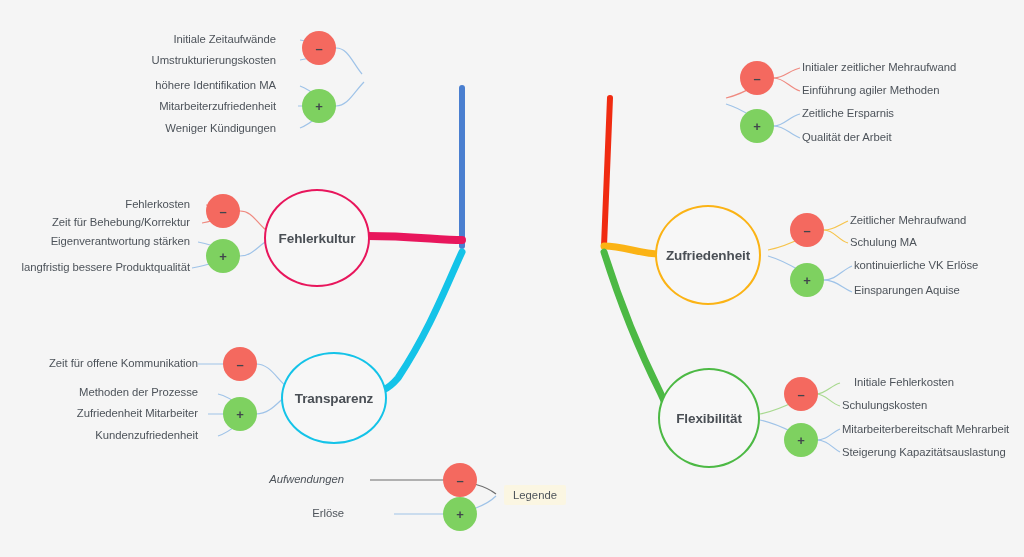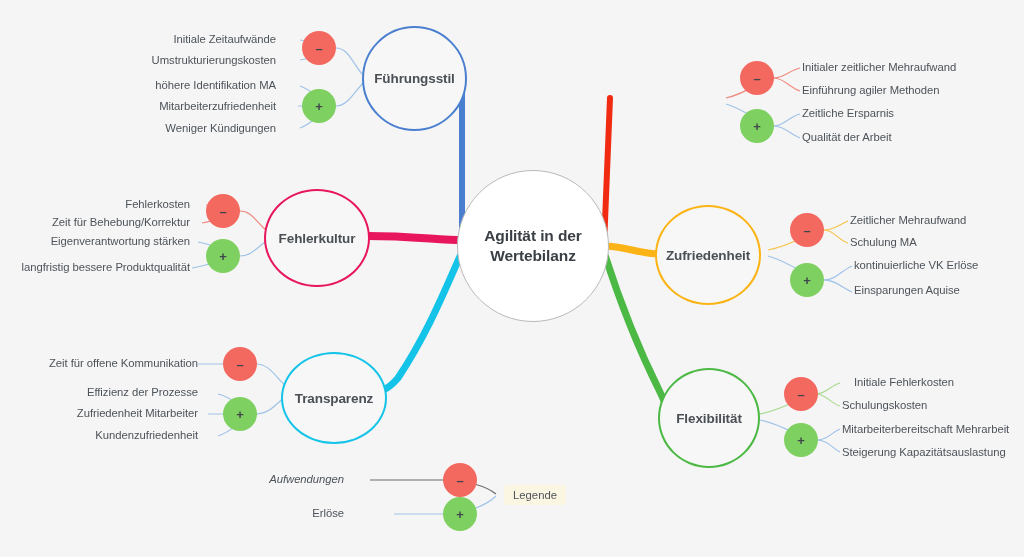--- a/index.html
+++ b/index.html
@@ -164,30 +164,21 @@
     <path d="M 816,440 C 828,440 832,432 840,429" stroke="#9fc3e8" stroke-width="1.2" fill="none"></path>
     <path d="M 816,440 C 828,440 832,448 840,452" stroke="#9fc3e8" stroke-width="1.2" fill="none"></path>
     <path d="M 816,440 C 800,440 788,426 760,420" stroke="#9fc3e8" stroke-width="1.2" fill="none"></path>
 
     <path d="M 443,480 C 420,480 400,480 370,480" stroke="#6d6d6d" stroke-width="1.2" fill="none"></path>
     <path d="M 443,480 C 466,480 486,486 496,494" stroke="#6d6d6d" stroke-width="1.2" fill="none"></path>
     <path d="M 443,514 C 424,514 412,514 394,514" stroke="#9fc3e8" stroke-width="1.2" fill="none"></path>
     <path d="M 443,514 C 468,514 488,504 496,496" stroke="#9fc3e8" stroke-width="1.2" fill="none"></path>
   </svg>
 
-  <div class="center-node" style="left:457px; top:170px;">
-    <div class="label">
-      <span>Agilität in der</span><br>
-      <span>Wertebilanz</span>
-    </div>
-  </div>
-
-  <div class="branch-node" style="left:362px; top:26px; width:105px; height:105px; border:2.5px solid #4a7fd0;">
-    <span class="label">Führungsstil</span>
-  </div>
+
   <div class="badge minus" style="left:302px; top:31px;">
     <span>–</span>
   </div>
   <div class="badge plus" style="left:302px; top:89px;">
     <span>+</span>
   </div>
   <div class="leaf left" style="right:748px; top:33px;">Initiale Zeitaufwände</div>
   <div class="leaf left" style="right:748px; top:54px;">Umstrukturierungskosten</div>
   <div class="leaf left" style="right:748px; top:79px;">höhere Identifikation MA</div>
   <div class="leaf left" style="right:748px; top:100px;">Mitarbeiterzufriedenheit</div>
@@ -210,21 +201,21 @@
   <div class="branch-node" style="left:281px; top:352px; width:106px; height:92px; border:2.5px solid #14c3e8;">
     <span class="label">Transparenz</span>
   </div>
   <div class="badge minus" style="left:223px; top:347px;">
     <span>–</span>
   </div>
   <div class="badge plus" style="left:223px; top:397px;">
     <span>+</span>
   </div>
   <div class="leaf left" style="right:826px; top:357px;margin-left:24px;">Zeit für offene Kommunikation</div>
-  <div class="leaf left" style="right:826px; top:386px;">Effizienz der Prozesse</div>
+  <div class="leaf left" style="right:826px; top:386px;">Methoden der Prozesse</div>
   <div class="leaf left" style="right:826px; top:407px;">Zufriedenheit Mitarbeiter</div>
   <div class="leaf left" style="right:826px; top:429px;">Kundenzufriedenheit</div>
 
   <div class="badge minus" style="left:740px; top:61px;">
     <span>–</span>
   </div>
   <div class="badge plus" style="left:740px; top:109px;">
     <span>+</span>
   </div>
   <div class="leaf right" style="left:802px; top:61px;">Initialer zeitlicher Mehraufwand</div>

